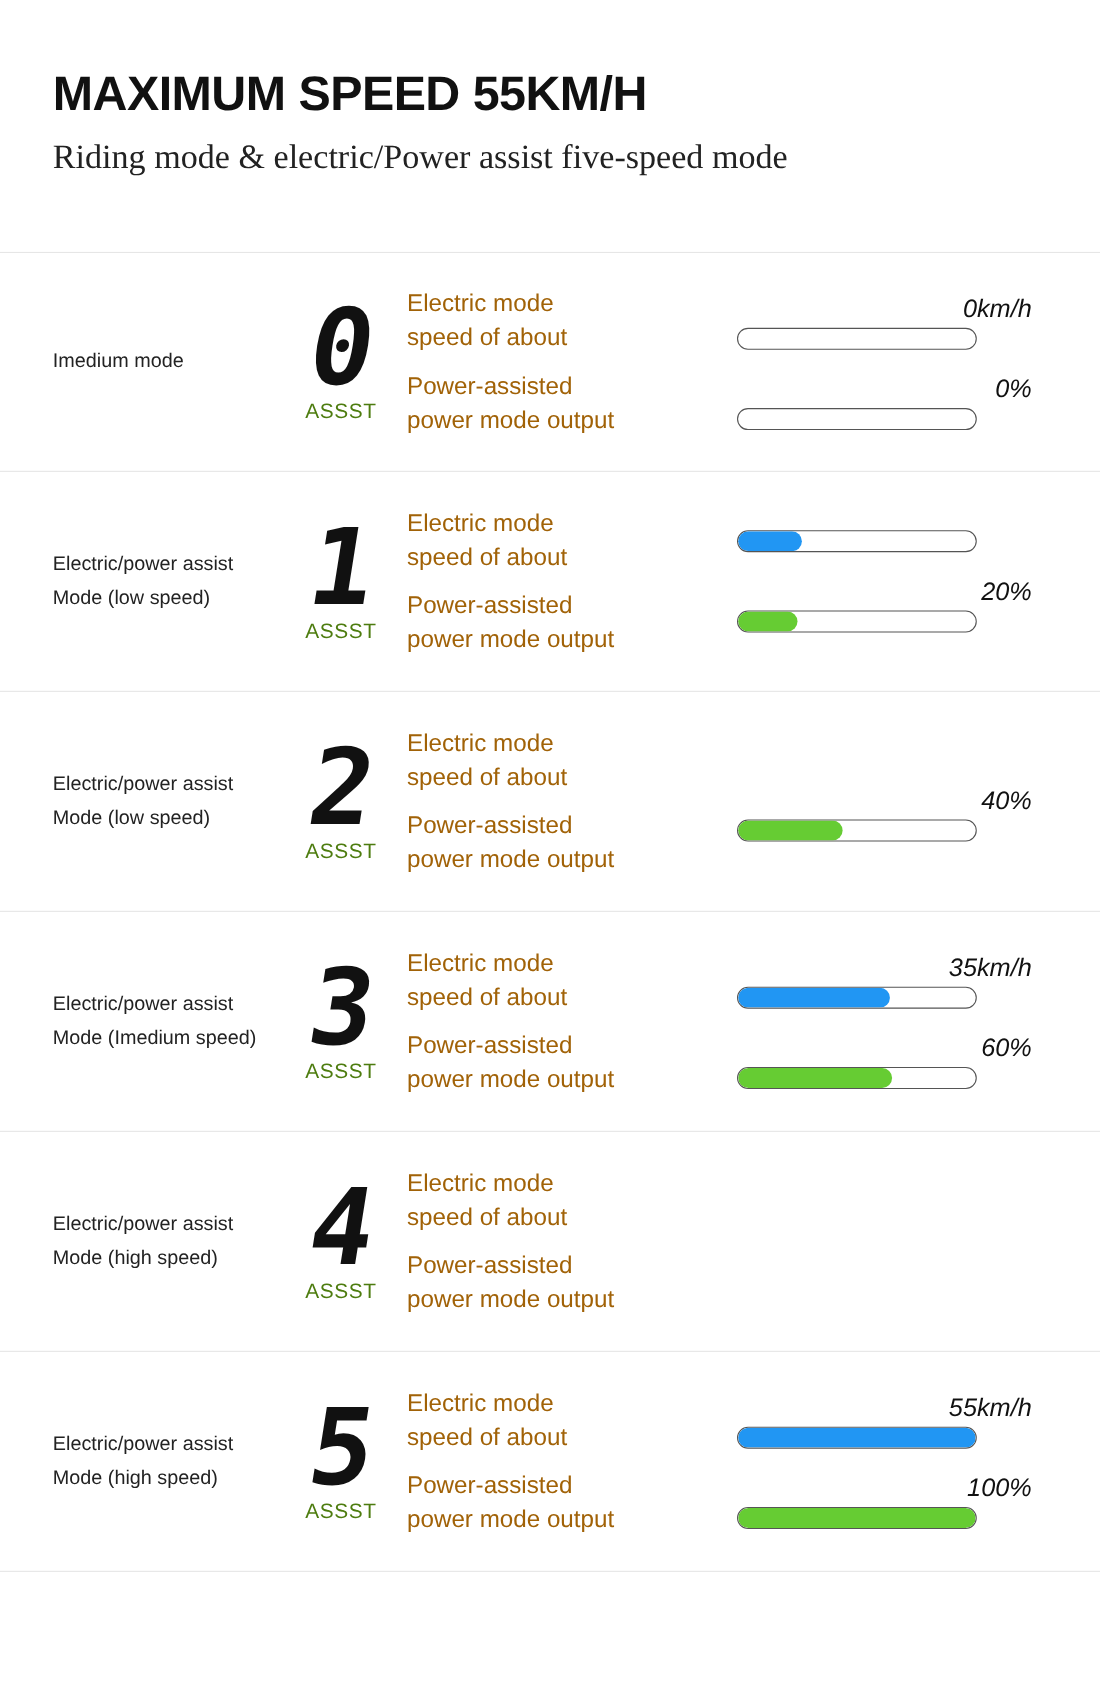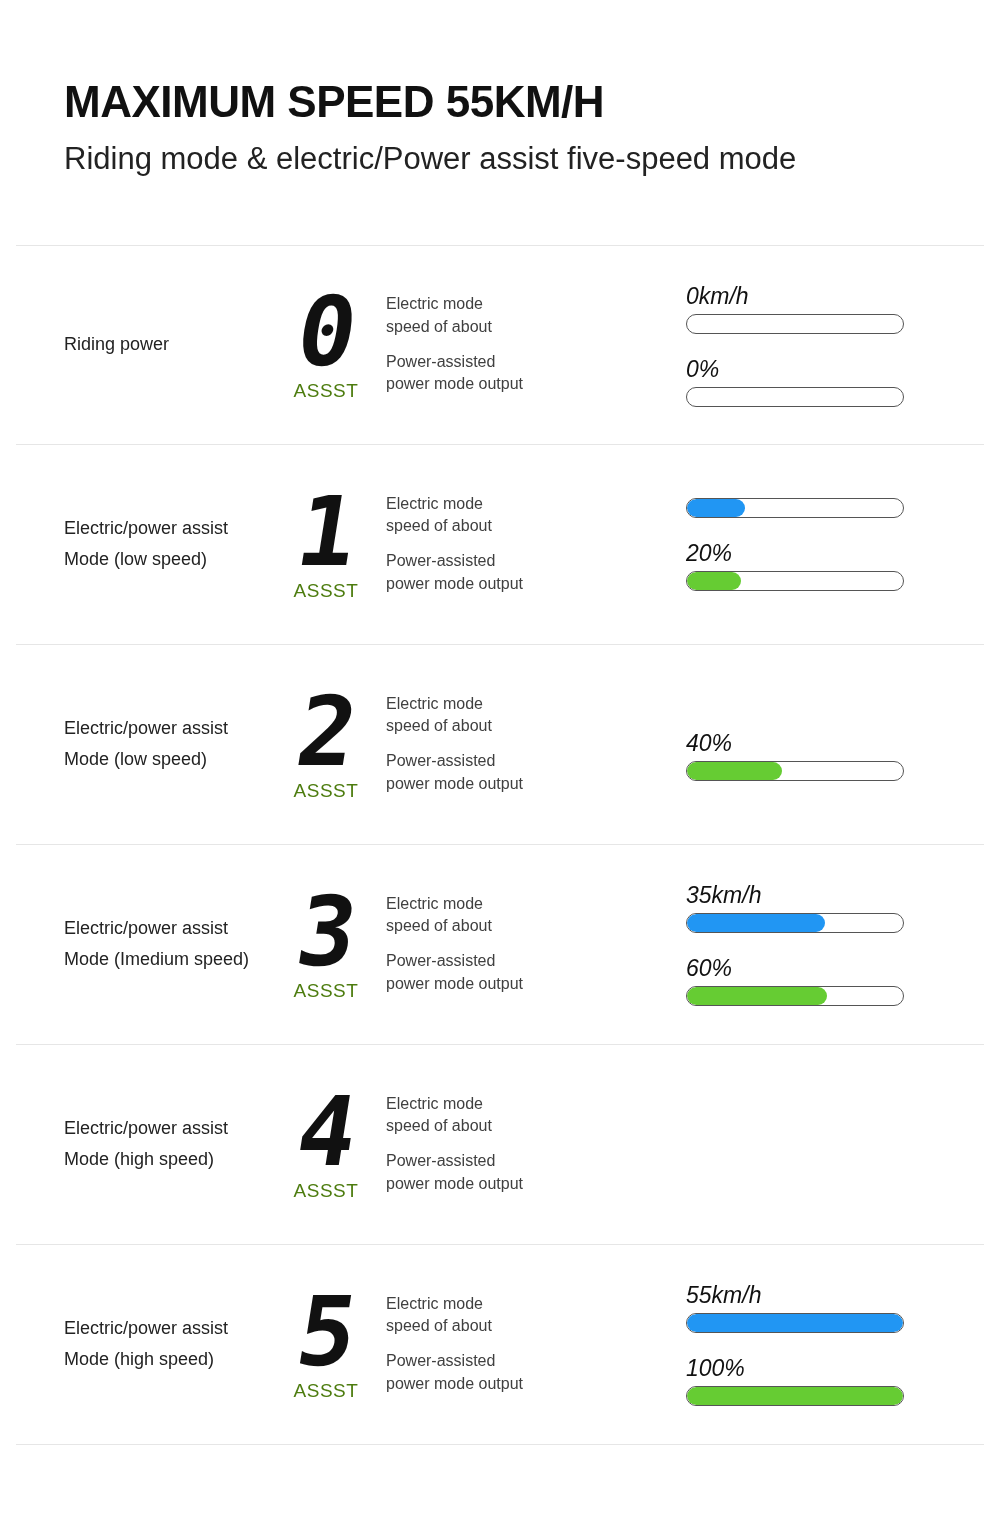--- a/index.html
+++ b/index.html
@@ -12,40 +12,41 @@
     height: 1537px;
     font-family: "Liberation Sans", sans-serif;
     color: #1a1a1a;
     overflow: hidden;
     position: relative;
   }
   .page {
     width: 1000px;
     height: 1537px;
     box-sizing: border-box;
-    padding: 16px;
+    padding: 0;
     position: relative;
   }
   .header {
     padding: 62px 0 0 48px;
   }
   .title {
     font-size: 44px;
     font-weight: bold;
     letter-spacing: -0.5px;
     line-height: 1.08;
     margin: 0;
     color: #111;
   }
   .subtitle {
     font-size: 31px;
     font-weight: normal;
     line-height: 1.2;
     margin: 14px 0 0 0;
     color: #222;
+    font-family: Liberation Serif, serif;
   }
 
   .table {
     margin-top: 68px;
   }
   .row {
     display: flex;
     align-items: center;
     height: 200px;
     border-bottom: 1px solid #e6e6e6;
@@ -88,31 +89,32 @@
     margin-top: 2px;
     display: block;
   }
 
   .col-desc {
     width: 300px;
     box-sizing: border-box;
     padding-left: 0px;
   }
   .desc-block {
-    font-size: 16px;
+    font-size: 22px;
     line-height: 1.42;
-    color: #404040;
+    color: #a16207;
   }
   .desc-block.second { margin-top: 12px; }
   .desc-block span { display: block; }
 
   .col-bars {
     flex: 1;
     box-sizing: border-box;
     padding-right: 62px;
+    text-align: right;
   }
   .bar-group { position: relative; }
   .bar-group.second { margin-top: 22px; }
   .bar-value {
     font-style: italic;
     font-size: 23px;
     color: #111;
     margin-bottom: 4px;
     display: block;
   }
@@ -139,21 +141,21 @@
 
   <div class="header">
     <h1 class="title">MAXIMUM SPEED 55KM/H</h1>
     <h2 class="subtitle">Riding mode &amp; electric/Power assist five-speed mode</h2>
   </div>
 
   <div class="table">
 
     <div class="row" style="border-bottom-color: rgb(230, 230, 230); border-top-color: rgb(230, 230, 230);">
       <div class="col-mode">
-        <span>Riding power</span>
+        <span>Imedium mode</span>
         <span class="mode-l2"></span>
       </div>
       <div class="col-digit">
         <span class="digit-glyph">0</span>
         <span class="asst-label">ASSST</span>
       </div>
       <div class="col-desc">
         <div class="desc-block">
           <span>Electric mode</span>
           <span>speed of about</span>

